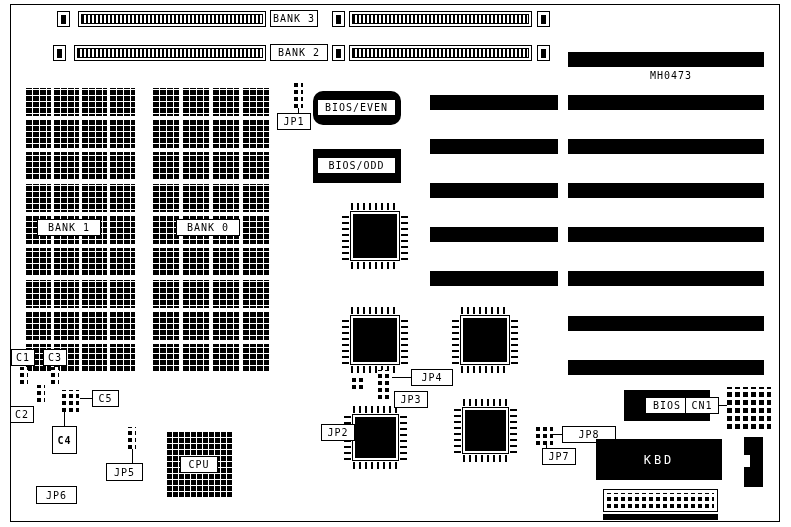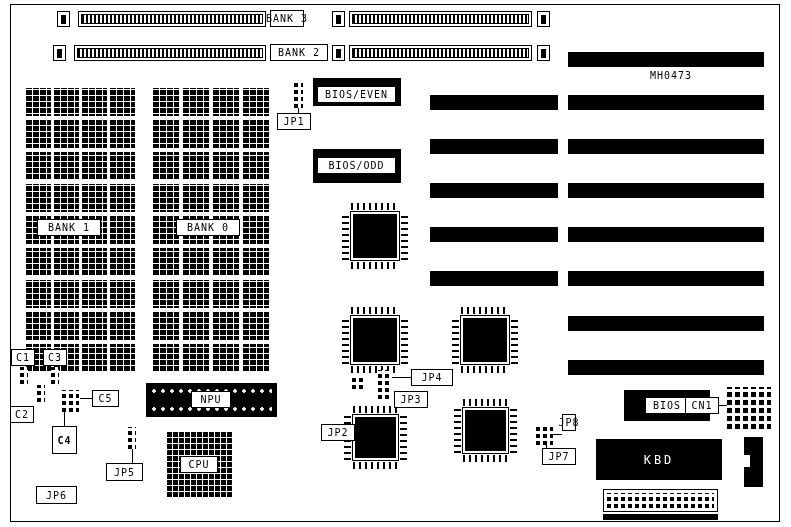--- a/index.html
+++ b/index.html
@@ -59,21 +59,21 @@
 
 <div class="page">
   <div class="board"></div>
 
   <div class="endbox" style="left:57px;top:11px;width:13px;height:16px;">
       <div class="endbox-mark"></div>
     </div>
   <div class="simm" style="left:78px;top:11px;width:188px;height:16px;">
       <div class="simm-core"></div>
     </div>
-  <div class="lbl" style="left:270px;top:10px;width:34px;height:17px;">BANK 3</div>
+  <div class="lbl" style="left:270px;top:10px;width:48px;height:17px;">BANK 3</div>
   <div class="endbox" style="left:332px;top:11px;width:13px;height:16px;">
       <div class="endbox-mark"></div>
     </div>
   <div class="simm" style="left:349px;top:11px;width:183px;height:16px;">
       <div class="simm-core"></div>
     </div>
   <div class="endbox" style="left:537px;top:11px;width:13px;height:16px;">
       <div class="endbox-mark"></div>
     </div>
 
@@ -119,21 +119,21 @@
   <div class="mem" style="left:152px;top:84px;width:27px;height:288px;"></div>
   <div class="mem" style="left:182px;top:84px;width:27px;height:288px;"></div>
   <div class="mem" style="left:212px;top:84px;width:27px;height:288px;"></div>
   <div class="mem" style="left:242px;top:84px;width:27px;height:288px;"></div>
   <div class="lbl" style="left:176px;top:219px;width:64px;height:17px;">BANK 0</div>
 
   <div class="pins-sm" style="left:294px;top:82px;width:9px;height:26px;"></div>
   <div class="line" style="left:298px;top:108px;width:1px;height:6px;"></div>
   <div class="lbl" style="left:277px;top:113px;width:34px;height:17px;">JP1</div>
 
-  <div class="chip" style="left:313px;top:78px;width:88px;height:28px;">
+  <div class="chip" style="left:313px;top:91px;width:88px;height:34px;border-radius:10px;">
     <div class="lbl" style="left:4px;top:8px;width:79px;height:17px;">BIOS/EVEN</div>
   </div>
   <div class="chip" style="left:313px;top:149px;width:88px;height:34px;">
     <div class="lbl" style="left:4px;top:8px;width:79px;height:17px;">BIOS/ODD</div>
   </div>
 
   <div class="qfp" style="left:342px;top:203px;width:66px;height:66px;">
     <div class="pt"></div>
       <div class="pb"></div>
     <div class="pl"></div>
@@ -162,25 +162,20 @@
     <div class="body"></div>
   </div>
   <div class="qfp" style="left:454px;top:399px;width:63px;height:63px;">
     <div class="pt"></div>
       <div class="pb"></div>
     <div class="pl"></div>
       <div class="pr"></div>
     <div class="body"></div>
   </div>
 
-  <div class="npu" style="left:146px;top:383px;width:131px;height:34px;">
-    <div class="dots" style="top:4px;"></div>
-    <div class="dots" style="bottom:4px;"></div>
-    <div class="lbl" style="left:45px;top:8px;width:40px;height:17px;">NPU</div>
-  </div>
   <div class="pga" style="left:166px;top:432px;width:67px;height:66px;">
     <div class="lbl" style="left:14px;top:24px;width:38px;height:17px;">CPU</div>
   </div>
 
   <div class="pins-sm" style="left:352px;top:376px;width:13px;height:13px;"></div>
   <div class="pins-sm" style="left:378px;top:370px;width:14px;height:29px;"></div>
   <div class="lbl" style="left:321px;top:388px;width:34px;height:17px;margin-top:36px;">JP2</div>
   <div class="line" style="left:392px;top:377px;width:19px;height:1px;"></div>
   <div class="lbl" style="left:411px;top:369px;width:42px;height:17px;">JP4</div>
   <div class="lbl" style="left:394px;top:391px;width:34px;height:17px;">JP3</div>
@@ -197,21 +192,21 @@
   <div class="line" style="left:80px;top:398px;width:13px;height:1px;"></div>
   <div class="lbl" style="left:92px;top:390px;width:27px;height:17px;">C5</div>
 
   <div class="pins-sm" style="left:128px;top:427px;width:8px;height:22px;"></div>
   <div class="line" style="left:132px;top:449px;width:1px;height:14px;"></div>
   <div class="lbl" style="left:106px;top:463px;width:37px;height:18px;">JP5</div>
   <div class="lbl" style="left:36px;top:486px;width:41px;height:18px;">JP6</div>
 
   <div class="pins-sm" style="left:536px;top:427px;width:17px;height:18px;"></div>
   <div class="line" style="left:553px;top:434px;width:9px;height:1px;"></div>
-  <div class="lbl" style="left:562px;top:414px;width:14px;height:17px;">JP8</div>
+  <div class="lbl" style="left:562px;top:426px;width:54px;height:17px;">JP8</div>
   <div class="line" style="left:546px;top:445px;width:1px;height:3px;"></div>
   <div class="lbl" style="left:542px;top:448px;width:34px;height:17px;">JP7</div>
 
   <div class="chip" style="left:624px;top:390px;width:86px;height:31px;">
     <div class="lbl" style="left:21px;top:7px;width:44px;height:17px;">BIOS</div>
   </div>
   <div class="lbl" style="left:685px;top:397px;width:34px;height:17px;">CN1</div>
   <div class="line" style="left:719px;top:405px;width:9px;height:1px;"></div>
   <div class="pins" style="left:727px;top:387px;width:44px;height:42px;"></div>
 

